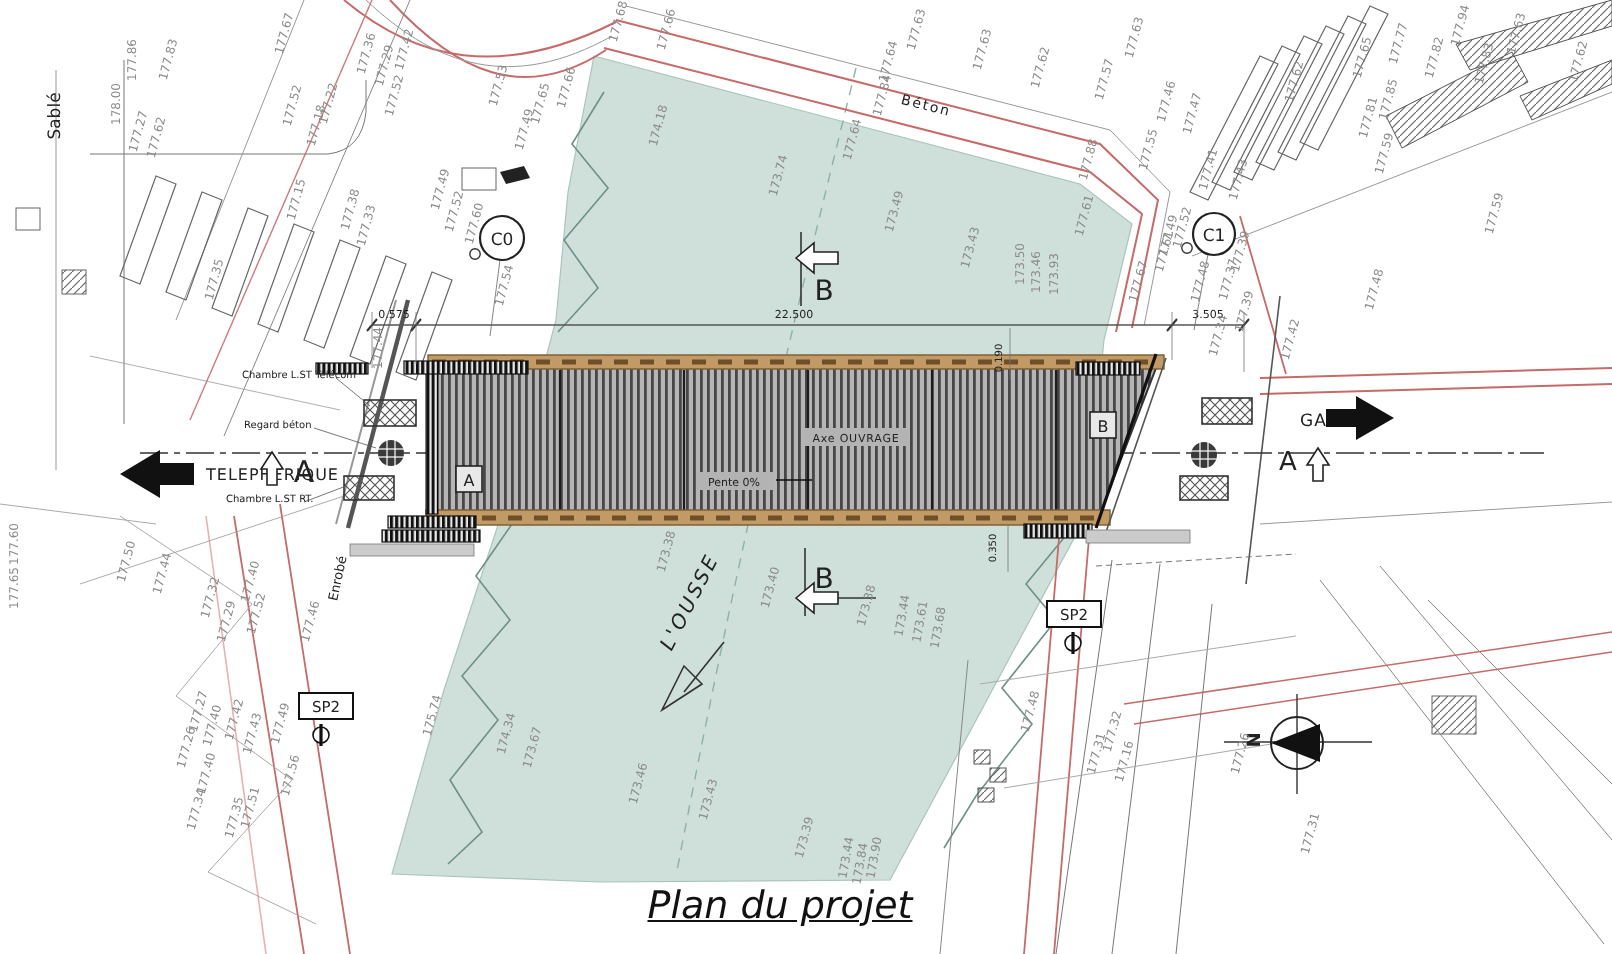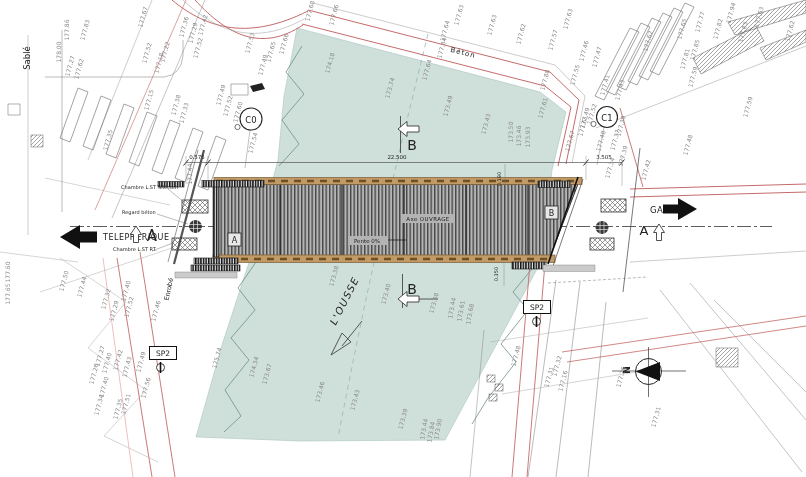--- a/index.html
+++ b/index.html
@@ -395,13 +395,14 @@
       <span class="elev" style="left: 118px; top: 409px; transform: translate(-50%, -50%) rotate(-75deg);">177.35</span>
       <span class="elev" style="left: 126px; top: 404px; transform: translate(-50%, -50%) rotate(-75deg);">177.51</span>
       <span class="elev" style="left: 516px; top: 356px; transform: translate(-50%, -50%) rotate(-75deg);">177.48</span>
       <span class="elev" style="left: 549px; top: 377px; transform: translate(-50%, -50%) rotate(-75deg);">177.31</span>
       <span class="elev" style="left: 557px; top: 366px; transform: translate(-50%, -50%) rotate(-75deg);">177.32</span>
       <span class="elev" style="left: 563px; top: 381px; transform: translate(-50%, -50%) rotate(-75deg);">177.16</span>
       <span class="elev" style="left: 621px; top: 377px; transform: translate(-50%, -50%) rotate(-75deg);">177.26</span>
       <span class="elev" style="left: 656px; top: 417px; transform: translate(-50%, -50%) rotate(-75deg);">177.31</span>
     </div>
 
+<div class="caption">Plan du projet</div>
 </div>
 
 </body></html>

